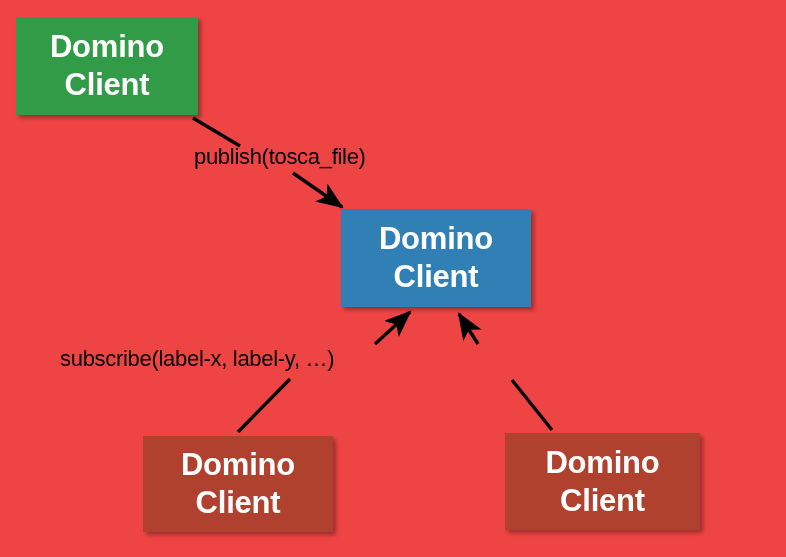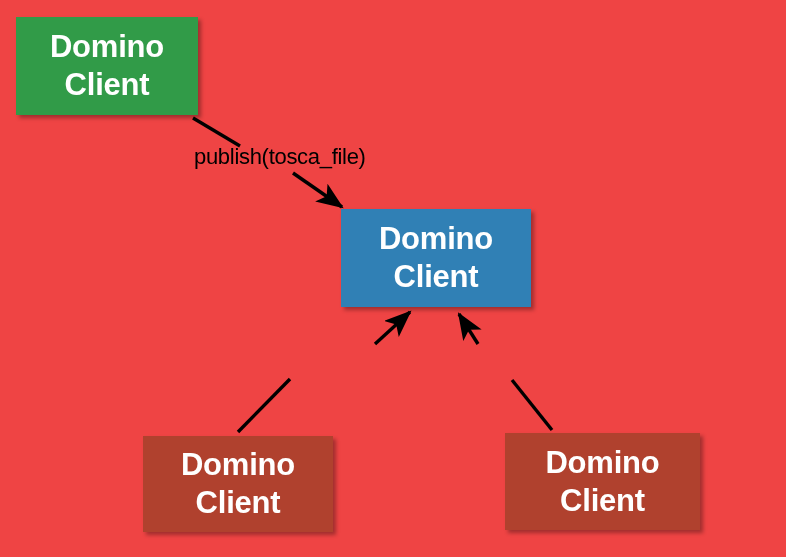--- a/index.html
+++ b/index.html
@@ -140,15 +140,18 @@
 
   <div class="node" id="node-domino-client-subscriber-right" style="background:#b0412e;">
     <span class="ln">Domino</span>
     <span class="ln">Client</span>
   </div>
 
   <div class="edge-label" id="label-publish">
     <span class="fn">publish(</span><span class="arg">tosca_file</span><span class="fn">)</span>
   </div>
 
+  <div class="edge-label" id="label-subscribe-left">
+    <span class="fn">subscribe(</span><span class="arg">label-x, label-y, …</span><span class="fn">)</span>
+  </div>
 
 
 </div>
 
 </body></html>

